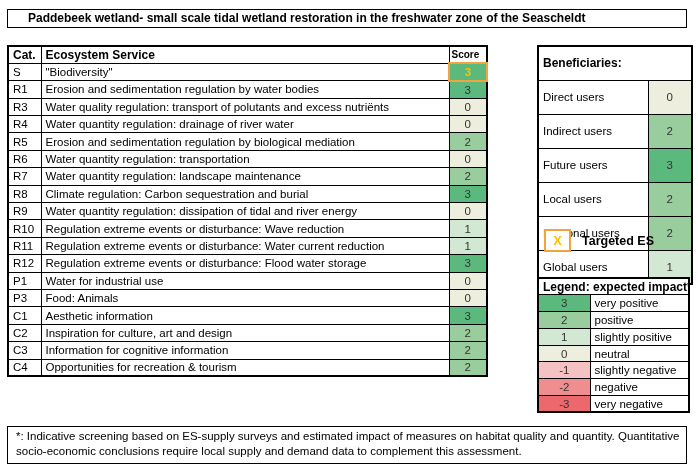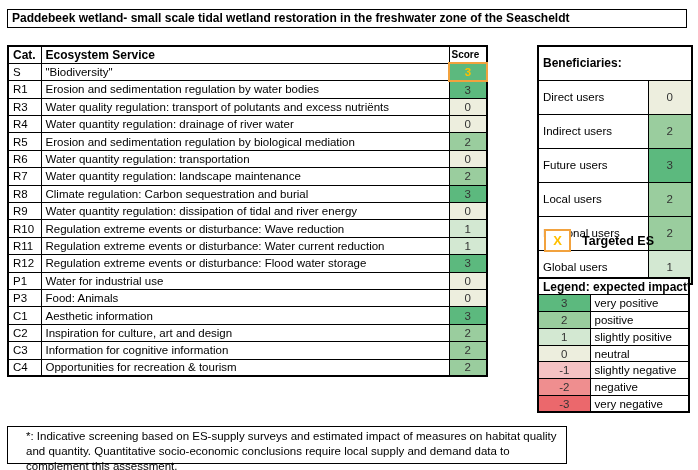--- a/index.html
+++ b/index.html
@@ -4,21 +4,21 @@
 <style>
   html,body { margin:0; padding:0; background:#ffffff; }
   .page {
     position:relative; width:698px; height:470px; background:#ffffff;
     font-family:"Liberation Sans", sans-serif; color:#000;
     overflow:hidden;
   }
   .titlebox {
     position:absolute; left:7px; top:9px; width:680px; height:19px;
     box-sizing:border-box; border:1px solid #000;
-    font-weight:bold; font-size:12px; line-height:16px; padding-left:4px;
+    font-weight:bold; font-size:12px; line-height:16px; padding-left:20px;
     white-space:nowrap; overflow:hidden;
   }
   table { border-collapse:collapse; position:absolute; table-layout:fixed; background:#fff;padding-left:28px; }
   td, th {
     border:1px solid #000; font-size:11.5px; font-weight:normal;
     padding:0 2px 0 4px; text-align:left; overflow:hidden; white-space:nowrap;
   }
   th { font-weight:bold; font-size:12px; }
 
   #main-table { left:7px; top:45px; width:479px; border:2px solid #000; }
@@ -41,23 +41,23 @@
   }
   .x-box {
     width:23px; height:19px; box-sizing:content-box;
     border:2px solid #F2A23E; color:#FFC000;
     font-weight:bold; font-size:13px; text-align:center; line-height:19px;
     background:#fff;
   }
   .x-label { font-weight:bold; font-size:12.5px; margin-left:11px; }
 
   .footnote {
-    position:absolute; left:7px; top:426px; width:560px; height:38px;
+    position:absolute; left:7px; top:426px; width:680px; height:38px;
     box-sizing:border-box; border:1px solid #000;
-    font-size:11.5px; line-height:15px; padding:2px 5px 0 18px;
+    font-size:11.5px; line-height:15px; padding:2px 5px 0 8px;
   }
 </style>
 </head>
 <body>
 
 <div class="page">
 
   <div class="titlebox">Paddebeek wetland- small scale tidal wetland restoration in the freshwater zone of the Seascheldt</div>
 
   <table id="main-table">

